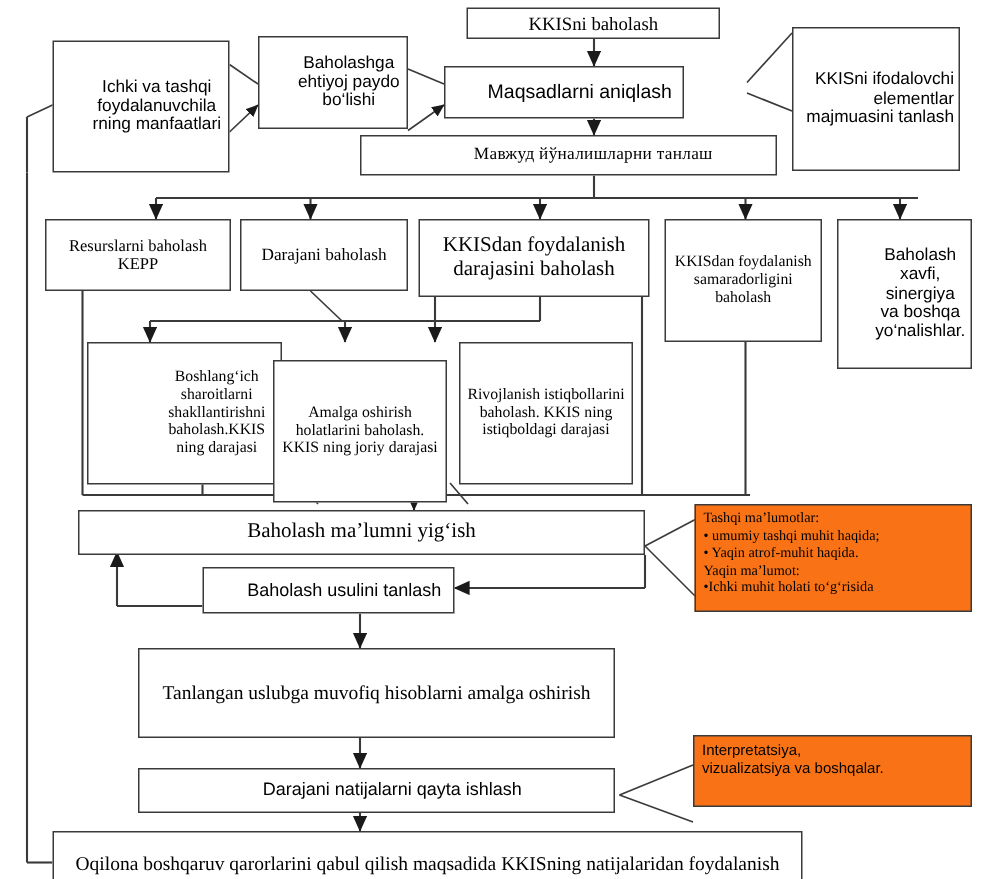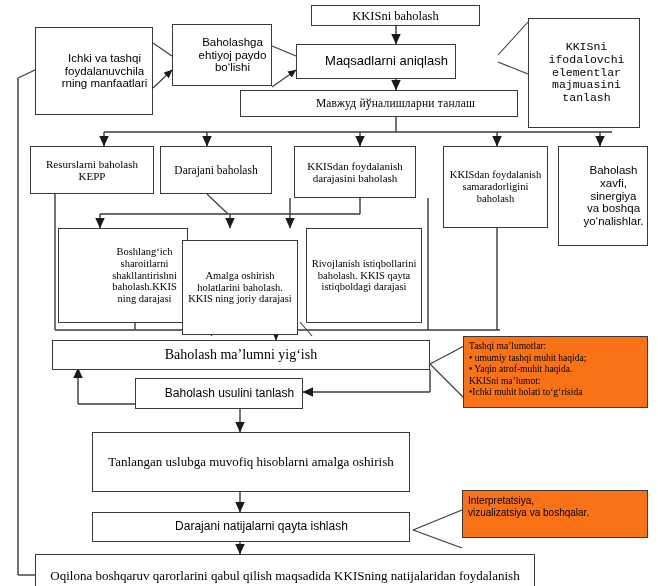--- a/index.html
+++ b/index.html
@@ -136,47 +136,47 @@
   </svg>
 
   <div class="box serif" style="left:311px; top:5px; width:169px; height:21px; font-size:12.5px;font-family:Liberation Serif, serif;">KKISni baholash</div>
 
   <div class="box sans" style="left:35px; top:27px; width:118px; height:88px; font-size:11.5px;">Ichki va tashqi foydalanuvchila rning manfaatlari</div>
 
   <div class="box sans" style="left:172px; top:24px; width:100px; height:62px; font-size:11.5px;">Baholashga ehtiyoj paydo bo‘lishi</div>
 
   <div class="box sans" style="left:296px; top:44px; width:160px; height:35px; font-size:13px;">Maqsadlarni aniqlash</div>
 
-  <div class="box sans" style="left:528px; top:18px; width:112px; height:110px; font-size:11.5px; padding-left:8px; justify-content:flex-start; text-align:center;font-family:Liberation Mono, monospace;">KKISni ifodalovchi elementlar majmuasini tanlash</div>
+  <div class="box sans" style="left:528px; top:18px; width:112px; height:96px; font-size:11.5px; padding-left:8px; justify-content:flex-start; text-align:right;">KKISni ifodalovchi elementlar majmuasini tanlash</div>
 
   <div class="box serif" style="left:240px; top:90px; width:278px; height:27px; font-size:11.5px; letter-spacing:0.2px;padding-left:36px;">Мавжуд йўналишларни танлаш</div>
 
   <div class="box serif" style="left:30px; top:146px; width:124px; height:48px; font-size:11px;">Resurslarni baholash KEPP</div>
 
   <div class="box serif" style="left:160px; top:146px; width:112px; height:48px; font-size:11.5px;">Darajani baholash</div>
 
-  <div class="box serif" style="left:294px; top:146px; width:122px; height:52px; font-size:11px;">KKISdan foydalanish darajasini baholash</div>
+  <div class="box serif" style="left:279px; top:146px; width:154px; height:52px; font-size:14px;">KKISdan foydalanish darajasini baholash</div>
 
   <div class="box serif" style="left:443px; top:146px; width:105px; height:82px; font-size:10.5px;">KKISdan foydalanish samaradorligini baholash</div>
 
   <div class="box sans" style="left:558px; top:146px; width:90px; height:100px; font-size:11.5px;">Baholash xavfi, sinergiya va boshqa yo‘nalishlar.</div>
 
   <div class="box serif" style="left:58px; top:228px; width:130px; height:95px; font-size:10.5px;padding-left:46px;">Boshlang‘ich sharoitlarni shakllantirishni baholash.KKIS ning darajasi</div>
 
   <div class="box serif" style="left:182px; top:240px; width:116px; height:95px; font-size:10.5px;">Amalga oshirish holatlarini baholash. KKIS ning joriy darajasi</div>
 
-  <div class="box serif" style="left:306px; top:228px; width:116px; height:95px; font-size:10.5px;">Rivojlanish istiqbollarini baholash. KKIS qayta istiqboldagi darajasi</div>
+  <div class="box serif" style="left:306px; top:228px; width:116px; height:95px; font-size:10.5px;">Rivojlanish istiqbollarini baholash. KKIS ning istiqboldagi darajasi</div>
 
   <div class="box serif" style="left:52px; top:340px; width:378px; height:30px; font-size:14px;">Baholash ma’lumni yig‘ish</div>
 
   <div class="note serif" style="left:463px; top:336px; width:185px; height:72px; font-size:9.5px;">
     <div>Tashqi ma’lumotlar:</div>
     <div>• umumiy tashqi muhit haqida;</div>
     <div>• Yaqin atrof-muhit haqida.</div>
-    <div>KKISni ma’lumot:</div>
+    <div>Yaqin ma’lumot:</div>
     <div>•Ichki muhit holati to‘g‘risida</div>
   </div>
 
   <div class="box sans" style="left:135px; top:378px; width:168px; height:31px; font-size:12px;">Baholash usulini tanlash</div>
 
   <div class="box serif" style="left:92px; top:432px; width:318px; height:60px; font-size:13px;">Tanlangan uslubga muvofiq hisoblarni amalga oshirish</div>
 
   <div class="box sans" style="left:92px; top:512px; width:318px; height:30px; font-size:12px;">Darajani natijalarni qayta ishlash</div>
 
   <div class="note sans" style="left:462px; top:490px; width:186px; height:48px; font-size:10px;">

